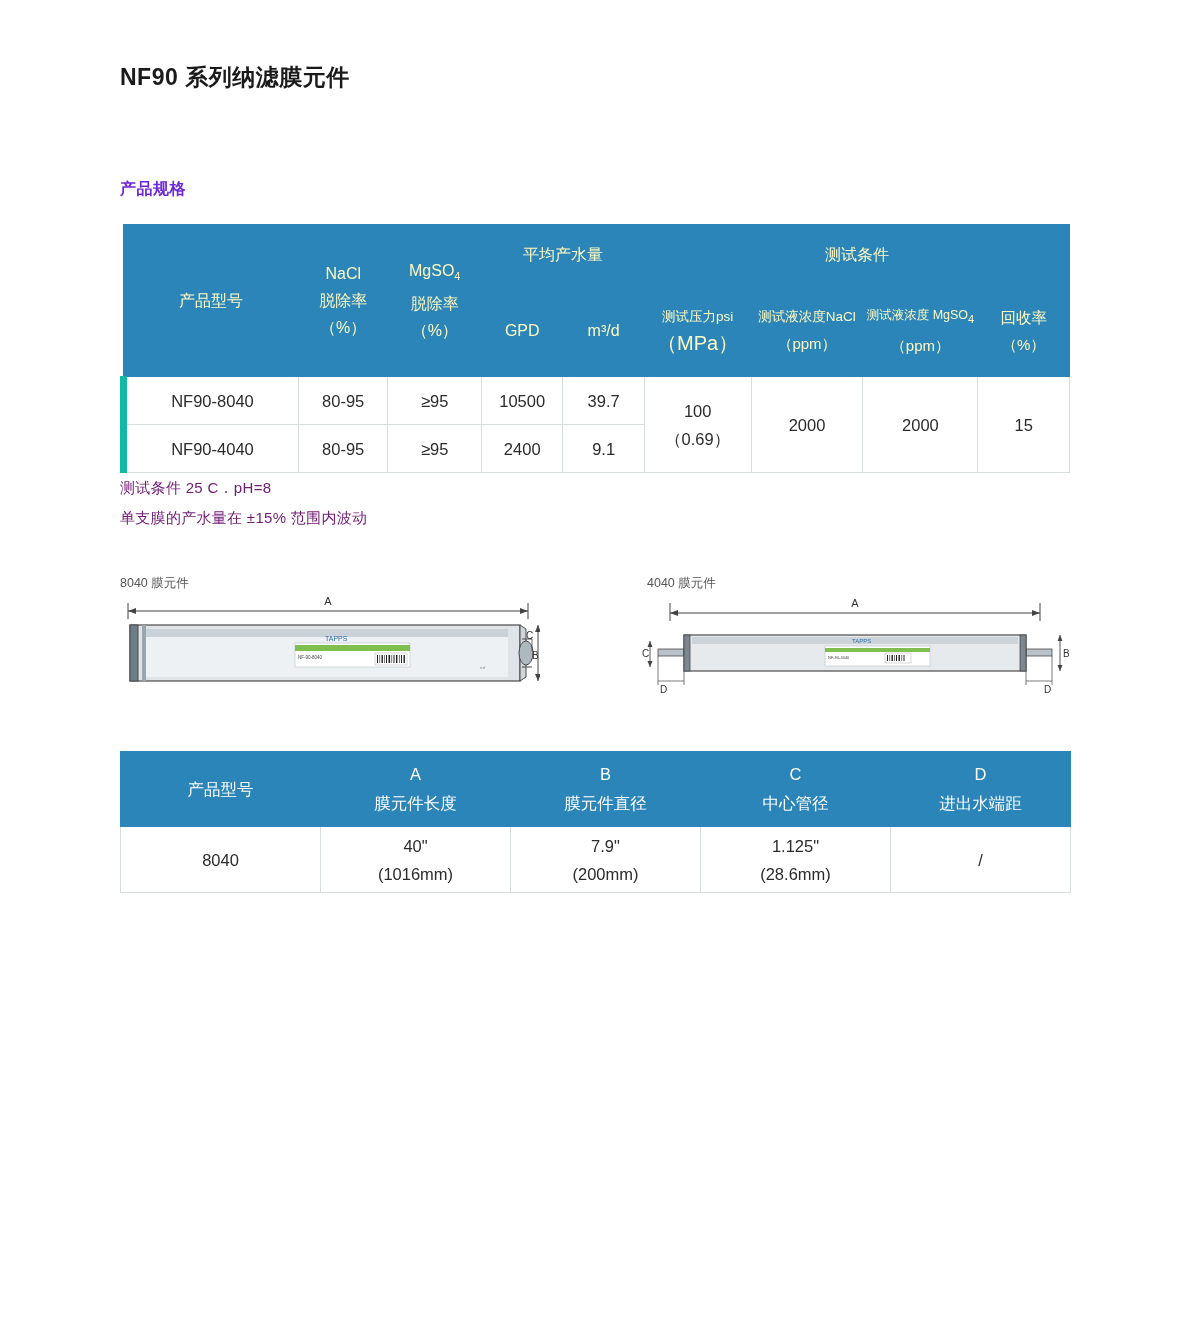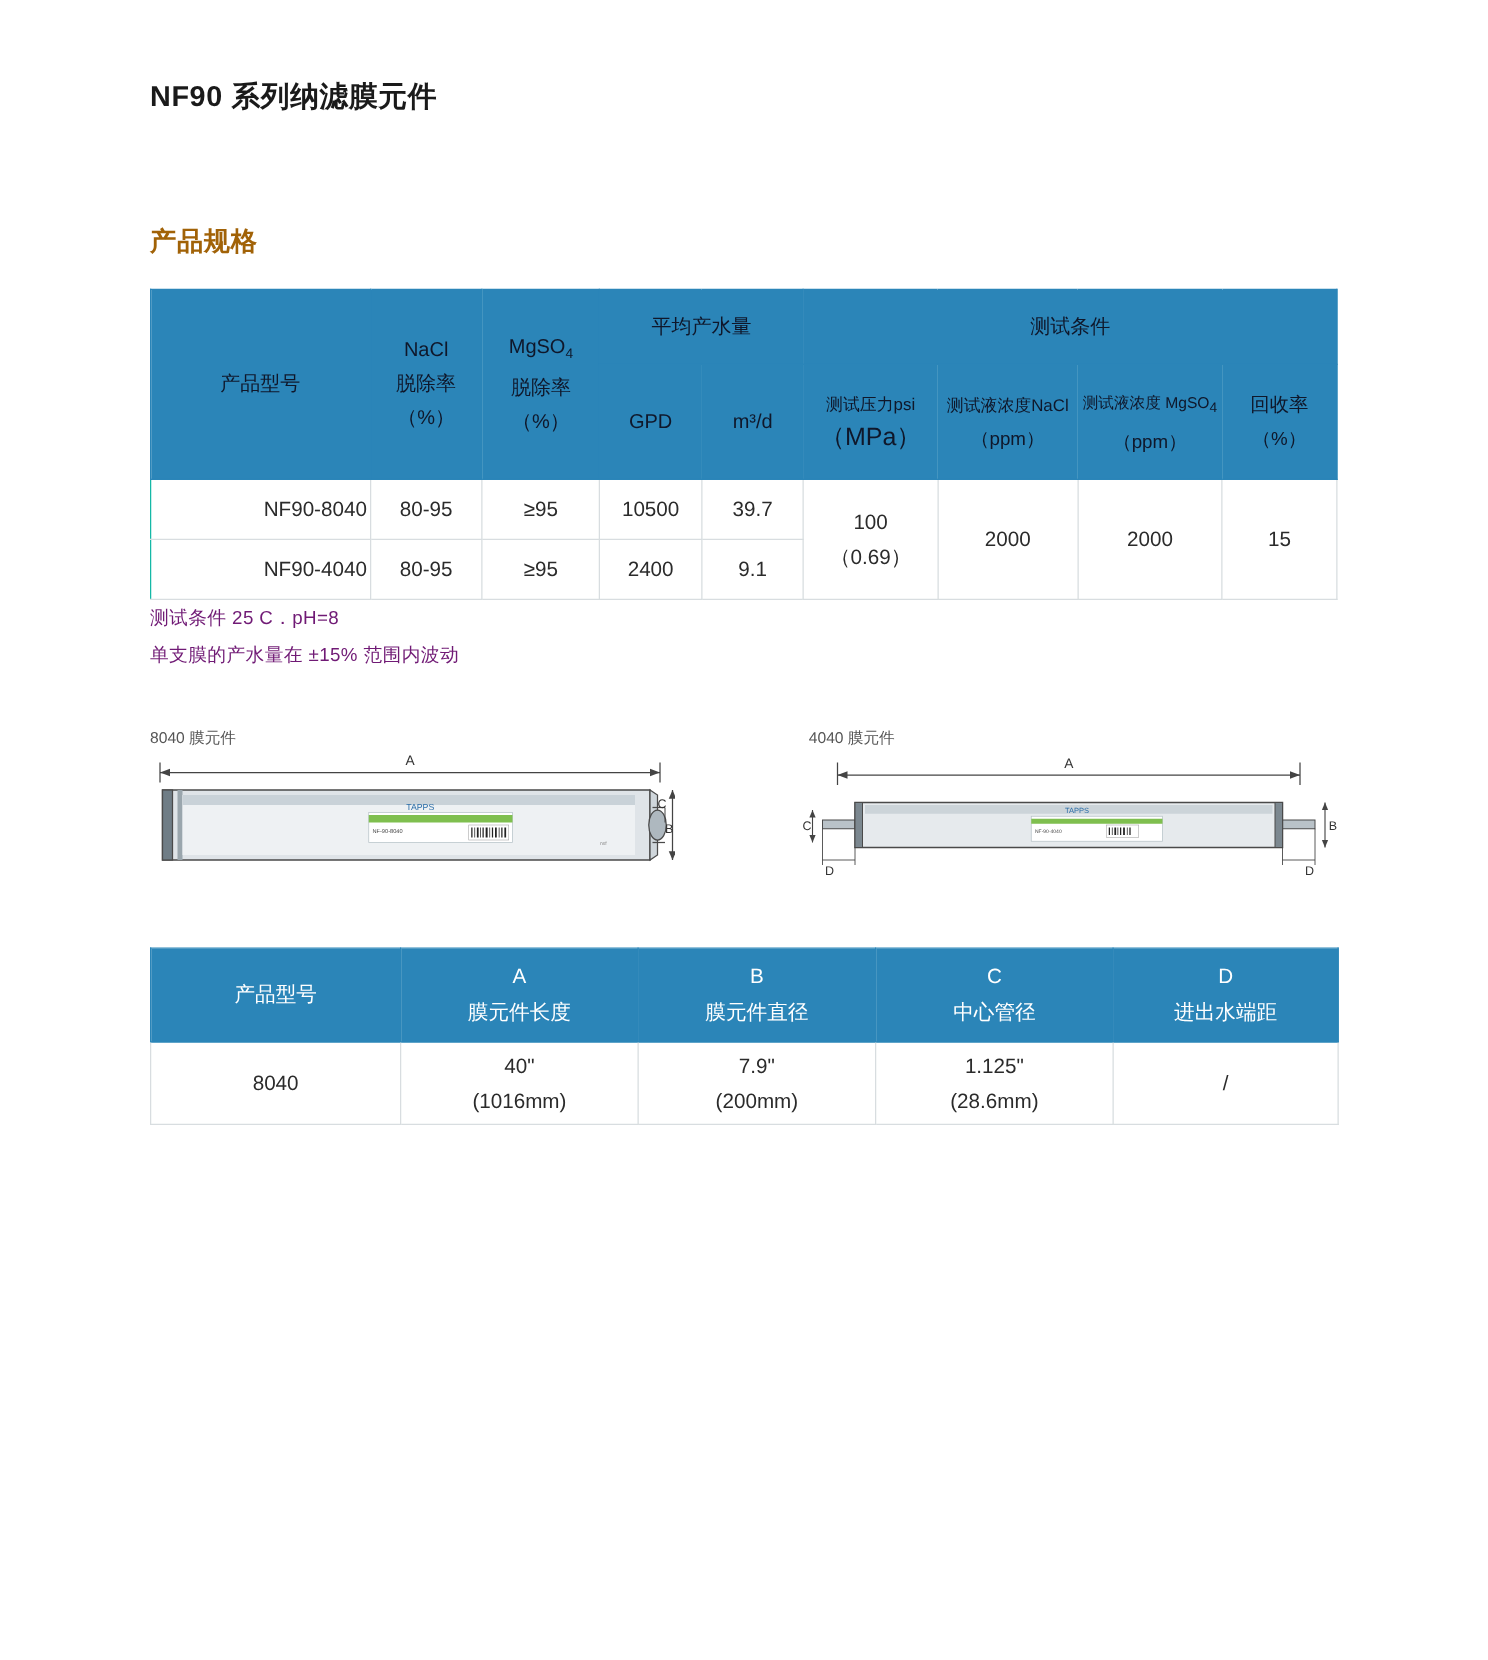--- a/index.html
+++ b/index.html
@@ -35,36 +35,36 @@
     font-size: 19.5px;
     line-height: 42px;
     color: #262626;
     letter-spacing: 0.2px;
     text-align: justify;
     width: 950px;
   }
   h2.section-title {
     margin: 0;
     padding-top: 86px;
-    font-size: 21px;
+    font-size: 16px;
     font-weight: bold;
-    color: #a16207;
+    color: #6d28d9;
     letter-spacing: 0.5px;
   }
 
   
   table {
     border-collapse: collapse;
     width: 950px;
     margin-top: 24px;
     table-layout: fixed;
   }
   .spec-table th {
     background: #2b85b8;
-    color: #0f172a;
+    color: #fef9c3;
     font-weight: normal;
     font-size: 16px;
     border: 1px solid #2b85b8;
     padding: 6px 2px;
     line-height: 27px;
     vertical-align: middle;
     text-align: center;
   }
   .spec-table th.small {
     font-size: 13.5px;
@@ -72,21 +72,21 @@
   .spec-table td {
     border: 1px solid #d8dde0;
     border-top: none;
     text-align: center;
     font-size: 16.5px;
     color: #2b2b2b;
     height: 48px;
     padding: 3px 2px;
     line-height: 28px;
   }
-  .spec-table tr td:first-child { border-left: 1px solid #14b8a6; text-align: right; }
+  .spec-table tr td:first-child { border-left: 7px solid #14b8a6; }
   sub { font-size: 11px; }
   .note {
     font-size: 15px;
     color: #701a75;
     line-height: 30px;
     letter-spacing: 0.3px;
   }
 
   
   .drawings {

